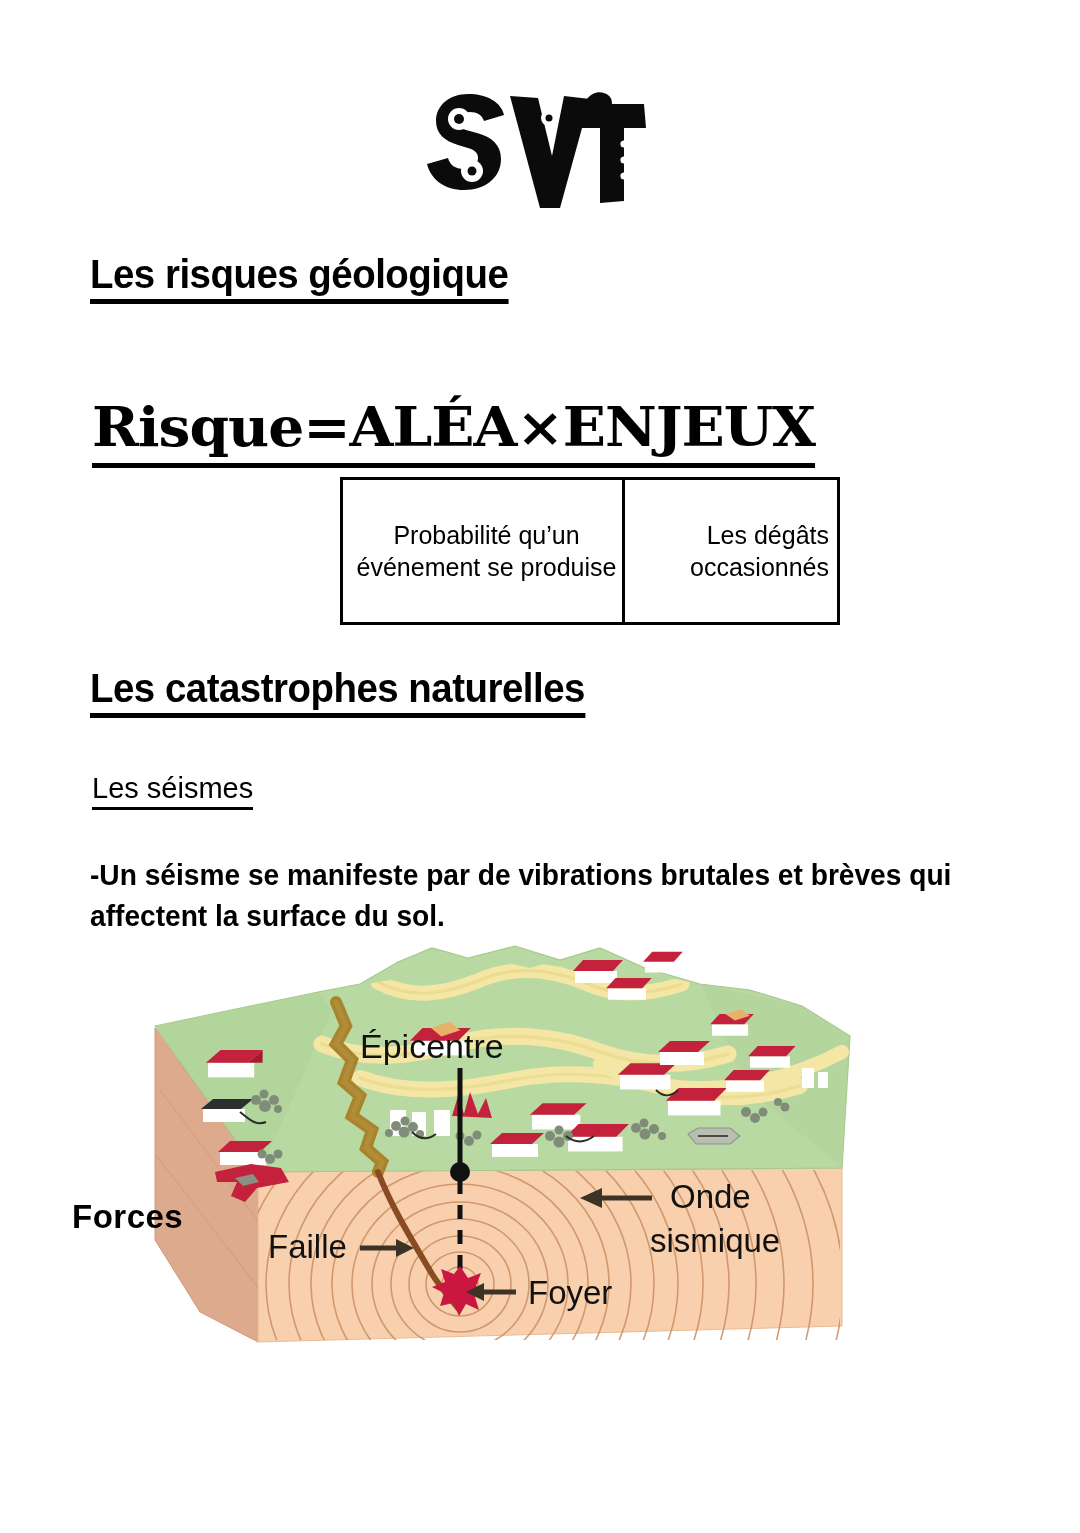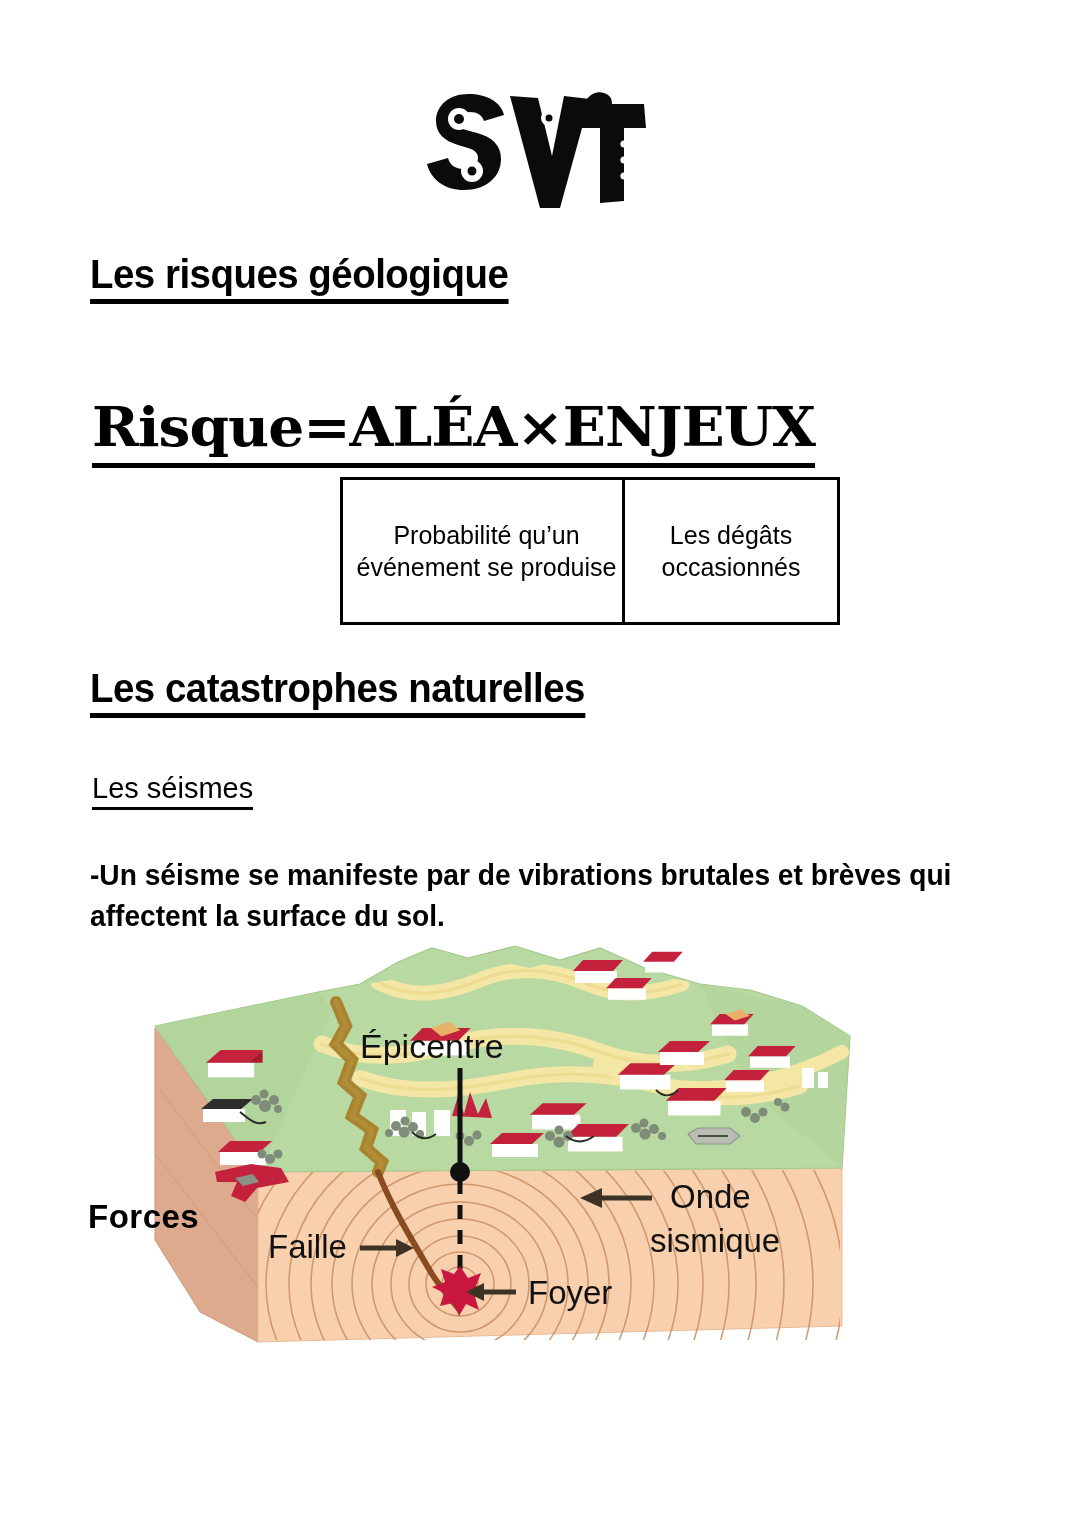--- a/index.html
+++ b/index.html
@@ -103,20 +103,21 @@
     left: 340px;
     top: 477px;
     width: 293px;
     height: 148px;
   }
   #defbox-enjeux {
     left: 622px;
     top: 477px;
     width: 218px;
     height: 148px;
+    text-align: right;
   }
 
   #heading-catastrophes {
     left: 90px;
     top: 666px;
     font-size: 40px;
     letter-spacing: -0.5px;
     transform: scaleX(0.96);
     transform-origin: left center;
   }
@@ -161,21 +162,21 @@
     height: 440px;
   }
   #diagram-wrap svg { display: block; }
 
   .dlabel {
     font-family: "Liberation Sans", sans-serif;
     fill: #111;
   }
   #label-forces {
     position: absolute;
-    left: 28px;
+    left: 12px;
     top: 258px;
     font-family: "Liberation Sans", sans-serif;
     font-weight: bold;
     font-size: 33px;
     color: #000;
     letter-spacing: 0.5px;
   }
 </style>
 </head>
 <body>

